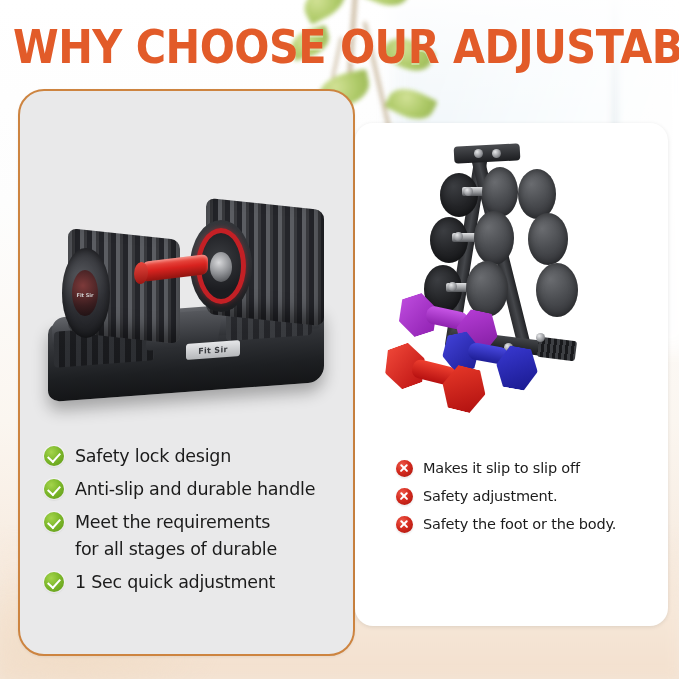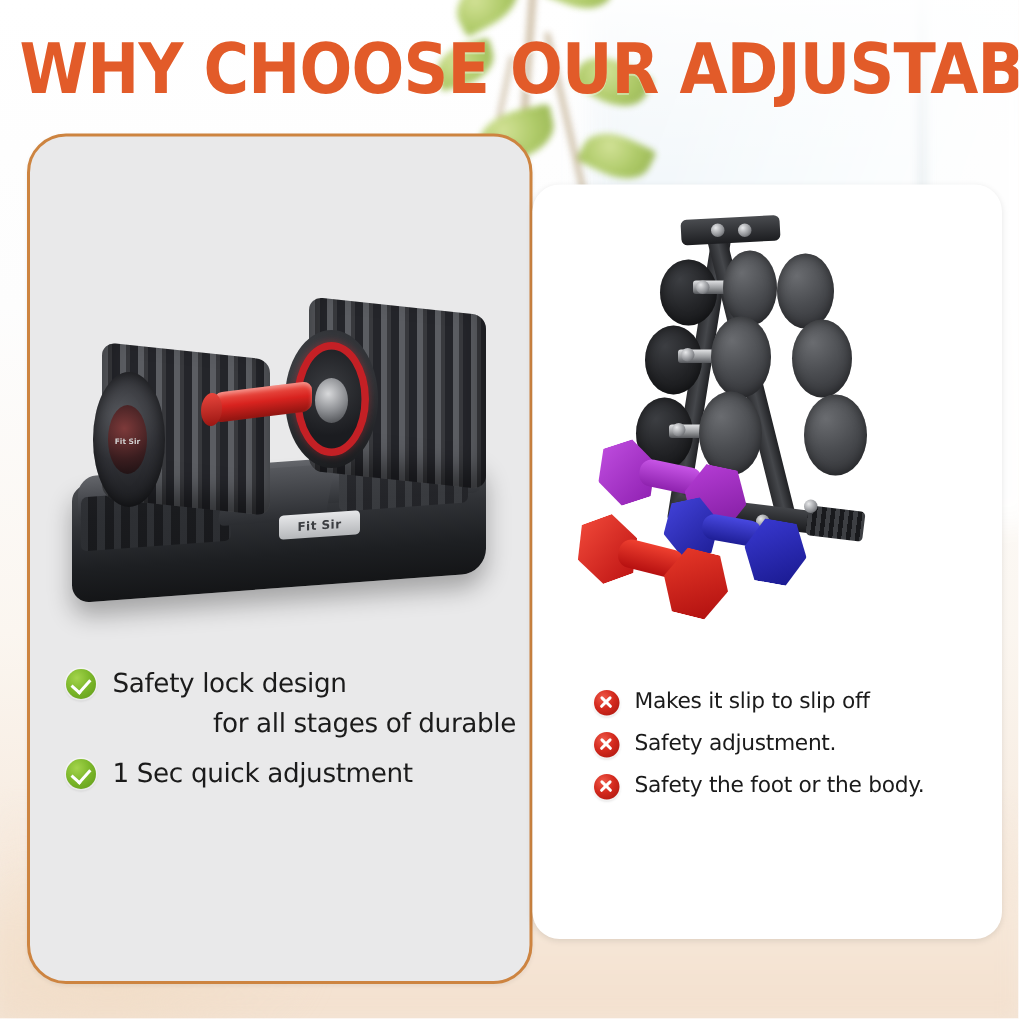--- a/index.html
+++ b/index.html
@@ -231,21 +231,21 @@
   .hex {
     position: absolute;
     clip-path: polygon(25% 0%, 75% 0%, 100% 50%, 75% 100%, 25% 100%, 0% 50%);
   }
   .hex-bar {
     position: absolute; border-radius: 8px;
   }
 
   
   .list-left {
-    position: absolute; left: 44px; top: 445px; width: 300px; text-align: right;
+    position: absolute; left: 44px; top: 445px; width: 300px;
   }
   .li {
     display: flex; align-items: flex-start; gap: 11px;
     margin-bottom: 11px;
   }
   .li-text {
     font-family: "DejaVu Sans", sans-serif;
     font-size: 17.5px; color: #1b1b1b; line-height: 22px;
     letter-spacing: -0.25px;
   }
@@ -346,20 +346,28 @@
     <div class="handle-end"></div>
 
     <div class="badge">Fit Sir</div>
   </div>
 
   <div class="list-left">
     <div class="li">
       <span class="ico ico-check"></span>
       <span class="li-text">Safety lock design</span>
     </div>
+    <div class="li">
+      <span class="ico ico-check"></span>
+      <span class="li-text">Anti-slip and durable handle</span>
+    </div>
+    <div class="li">
+      <span class="ico ico-check"></span>
+      <span class="li-text">Meet the requirements</span>
+    </div>
     <div class="li-cont">for all stages of durable</div>
     <div class="li">
       <span class="ico ico-check"></span>
       <span class="li-text">1 Sec quick adjustment</span>
     </div>
   </div>
 
   <div class="panel-right"></div>
 
   <div class="prod-right">

